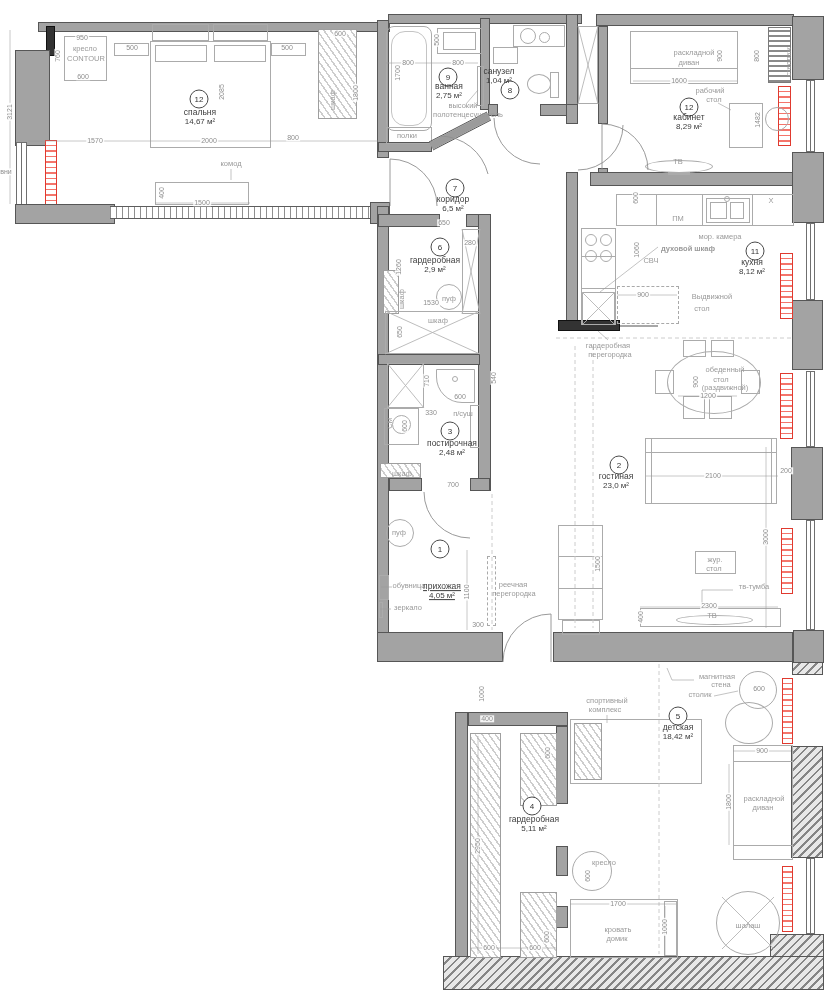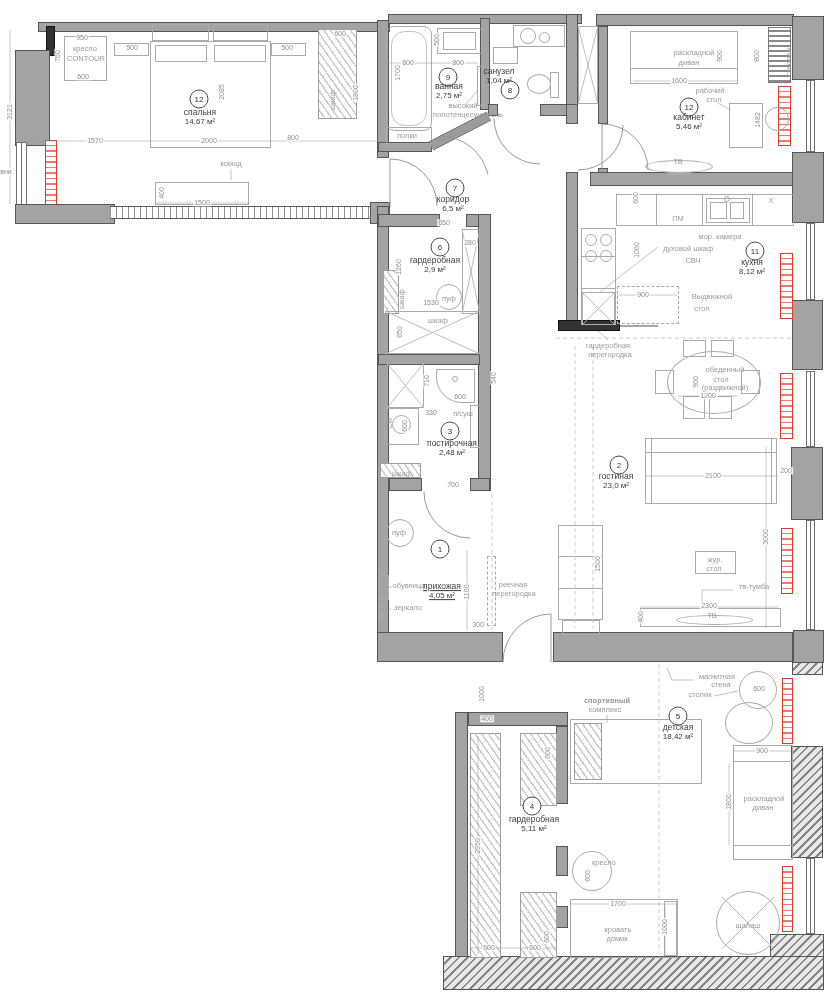--- a/index.html
+++ b/index.html
@@ -325,21 +325,21 @@
       <div class="a">1,04 м²</div>
     </div>
     <div class="room-num" style="left: 448px; top: 77px;">9</div>
     <div class="room-txt" style="left: 449px; top: 91px;">
       <div>ванная</div>
       <div class="a">2,75 м²</div>
     </div>
     <div class="room-num" style="left: 689px; top: 107px;">12</div>
     <div class="room-txt" style="left: 689px; top: 122px;">
       <div>кабинет</div>
-      <div class="a">5,46 м²</div>
+      <div class="a">8,29 м²</div>
     </div>
     <div class="room-num" style="left: 755px; top: 251px;">11</div>
     <div class="room-txt" style="left: 752px; top: 267px;">
       <div>кухня</div>
       <div class="a">8,12 м²</div>
     </div>
     <div class="room-num" style="left: 199px; top: 99px;">12</div>
     <div class="room-txt" style="left: 200px; top: 117px;">
       <div>спальня</div>
       <div class="a">14,67 м²</div>
@@ -377,22 +377,22 @@
     <div class="lbl d" style="left: 679px; top: 81px;">1600</div>
     <div class="lbl f" style="left: 710px; top: 91px;">рабочий</div>
     <div class="lbl f" style="left: 714px; top: 100px;">стол</div>
     <div class="lbl f v" style="left: 789px; top: 62px;">стеллаж</div>
     <div class="lbl d v" style="left: 758px; top: 120px;">1482</div>
     <div class="lbl f" style="left: 678px; top: 162px;">ТВ</div>
     <div class="lbl d v" style="left: 636px; top: 198px;">600</div>
     <div class="lbl f" style="left: 678px; top: 219px;">ПМ</div>
     <div class="lbl f" style="left: 771px; top: 201px;">Х</div>
     <div class="lbl f" style="left: 684px; top: 237px; margin-left: 36px;">мор. камера</div>
-    <div class="lbl f" style="left: 688px; top: 249px;">духовой шкаф</div>
-    <div class="lbl f" style="left: 693px; top: 261px;">СВЧ</div>
+    <div class="lbl f" style="left: 688px; top: 249px; font-weight: bold;">духовой шкаф</div>
+    <div class="lbl f" style="left: 651px; top: 261px;">СВЧ</div>
     <div class="lbl d v" style="left: 637px; top: 250px;">1060</div>
     <div class="lbl d" style="left: 643px; top: 295px;">900</div>
     <div class="lbl f" style="left: 712px; top: 297px;">Выдвижной</div>
     <div class="lbl f" style="left: 702px; top: 309px;">стол</div>
     <div class="lbl f" style="left: 608px; top: 346px;">гардеробная</div>
     <div class="lbl f" style="left: 610px; top: 355px;">перегородка</div>
     <div class="lbl d" style="left: 444px; top: 223px;">650</div>
     <div class="lbl d" style="left: 470px; top: 243px;">280</div>
     <div class="lbl d v" style="left: 399px; top: 267px;">1260</div>
     <div class="lbl f v" style="left: 402px; top: 299px;">шкаф</div>
@@ -428,21 +428,21 @@
     <div class="lbl f" style="left: 409px; top: 586px;">обувница</div>
     <div class="lbl f" style="left: 408px; top: 608px;">зеркало</div>
     <div class="lbl d v" style="left: 467px; top: 592px;">1100</div>
     <div class="lbl d" style="left: 478px; top: 625px;">300</div>
     <div class="lbl f" style="left: 513px; top: 585px;">реечная</div>
     <div class="lbl f" style="left: 514px; top: 594px;">перегородка</div>
     <div class="lbl f" style="left: 717px; top: 677px;">магнитная</div>
     <div class="lbl f" style="left: 721px; top: 685px;">стена</div>
     <div class="lbl f" style="left: 700px; top: 695px;">столик</div>
     <div class="lbl d" style="left: 759px; top: 689px;">600</div>
-    <div class="lbl f" style="left: 607px; top: 701px; font-weight: bold;">спортивный</div>
+    <div class="lbl f" style="left: 607px; top: 701px;">спортивный</div>
     <div class="lbl f" style="left: 605px; top: 710px;">комплекс</div>
     <div class="lbl d v" style="left: 482px; top: 694px;">1000</div>
     <div class="lbl d" style="left: 487px; top: 719px;">400</div>
     <div class="lbl d v" style="left: 548px; top: 753px;">600</div>
     <div class="lbl d v" style="left: 478px; top: 846px;">2950</div>
     <div class="lbl f" style="left: 604px; top: 863px;">кресло</div>
     <div class="lbl d v" style="left: 588px; top: 876px;">600</div>
     <div class="lbl d" style="left: 762px; top: 751px;">900</div>
     <div class="lbl f" style="left: 764px; top: 799px;">раскладной</div>
     <div class="lbl f" style="left: 763px; top: 808px;">диван</div>

